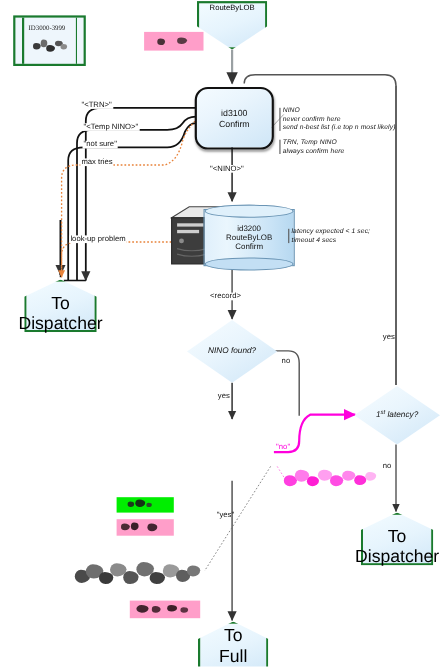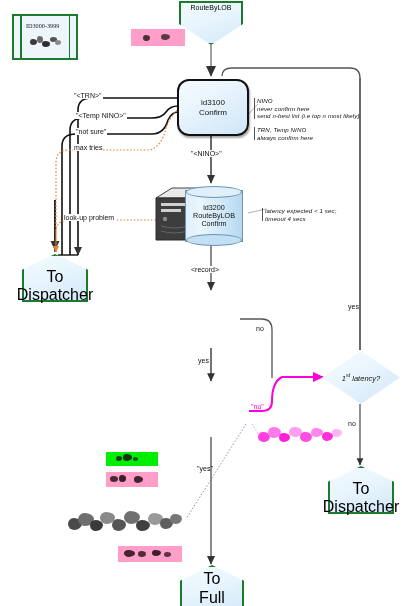--- a/index.html
+++ b/index.html
@@ -77,21 +77,21 @@
   
   .redact{position:absolute;overflow:hidden;}
   .blob{position:absolute;border-radius:40% 60% 55% 45%/50% 45% 55% 50%;}
 
   
   .dbcyl{
     position:absolute;
     background:linear-gradient(90deg,#dfeffb 0%,#eaf6fd 25%,#c9e3f6 75%,#b6d8f0 100%);
     border:1px solid #6b95b5;
     border-radius:50%/16% 16% 16% 16%;
-    font-size:7.2px;color:#111;
+    font-size:7.2px;color:#111;padding-left:25px;
   }
   svg{position:absolute;left:0;top:0;overflow:visible;}
 </style>
 </head>
 <body>
 
 <div id="canvas">
 
   <svg width="402" height="606">
     <defs>
@@ -242,20 +242,25 @@
       <div style="position:absolute;left:0;right:0;top:-5px;height:10px;border:1px solid #6b95b5;border-radius:50%;background:#dff0fb;"></div>
       <div style="position:absolute;left:0;right:0;bottom:-5px;height:10px;border:1px solid #6b95b5;border-radius:50%;background:#c3dff4;"></div>
       <div class="nodetext" style="font-size:7.2px;">
         <span>id3200</span>
         <span>RouteByLOB</span>
         <span>Confirm</span>
       </div>
     </div>
   </div>
 
+  <div class="diamond" style="left:170px;top:291px;width:82px;height:57px;">
+    <div class="nodetext">
+      <span>NINO found?</span>
+    </div>
+  </div>
 
 
   <div class="diamond" style="left:322px;top:351px;width:78px;height:53px;">
     <div class="nodetext">
       <span style="white-space:nowrap;">
         <span>1</span><sup style="font-size:5.5px;">st</sup><span> latency?</span>
       </span>
     </div>
   </div>
 

